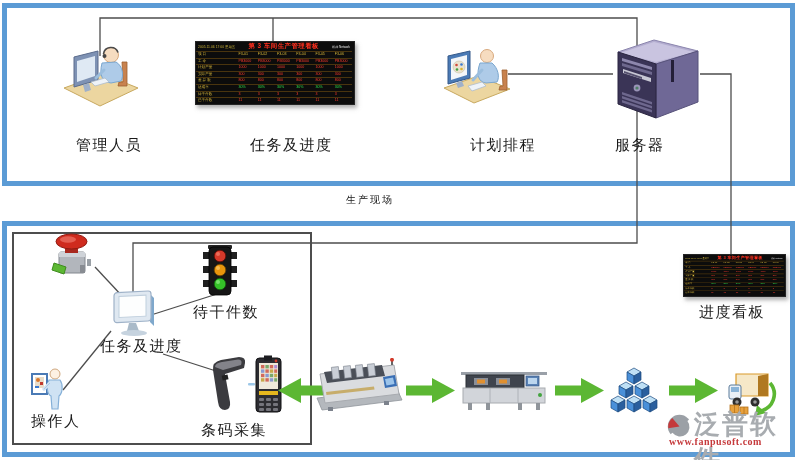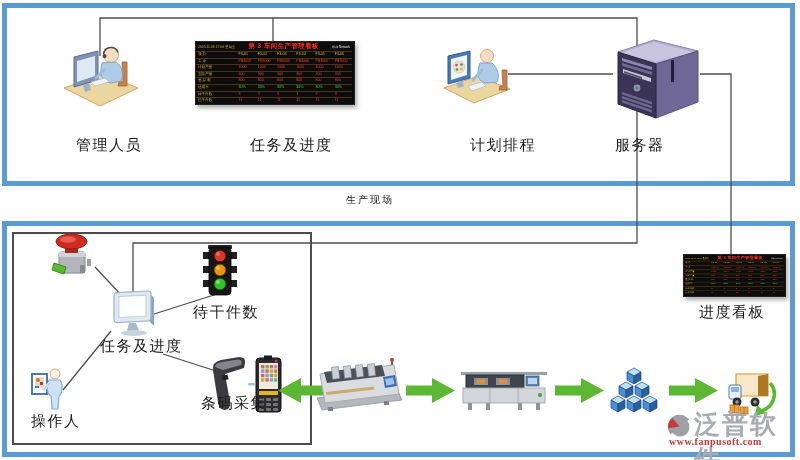--- a/index.html
+++ b/index.html
@@ -284,21 +284,21 @@
           <rect x="65" y="43" width="5" height="3" rx="1"></rect>
         <rect x="51" y="48" width="5" height="3" rx="1"></rect>
           <rect x="58" y="48" width="5" height="3" rx="1"></rect>
           <rect x="65" y="48" width="5" height="3" rx="1"></rect>
         <rect x="51" y="53" width="5" height="3" rx="1"></rect>
           <rect x="58" y="53" width="5" height="3" rx="1"></rect>
           <rect x="65" y="53" width="5" height="3" rx="1"></rect>
       </g>
     </svg>
   </div>
-  <div class="lbl" style="left:201px;top:394px;">条码采集</div>
+  <div class="lbl" style="left:201px;top:421px;">条码采集</div>
 
   <div class="node flip" style="left:277px;top:377px;">
     <svg width="50" height="27" viewBox="0 0 50 27">
         <polygon points="0,8.5 26,8.5 26,1 49,13.5 26,26 26,18.5 0,18.5" fill="var(--arrow-green,#5cb733)"></polygon>
       </svg>
   </div>
 
   <div class="node" style="left:314px;top:358px;">
     <svg width="90" height="54" viewBox="0 0 90 54">
       <polygon points="3,40 83,31 88,42 8,52" fill="#b4b8bd" stroke="#8f949a" stroke-width=".8"></polygon>

